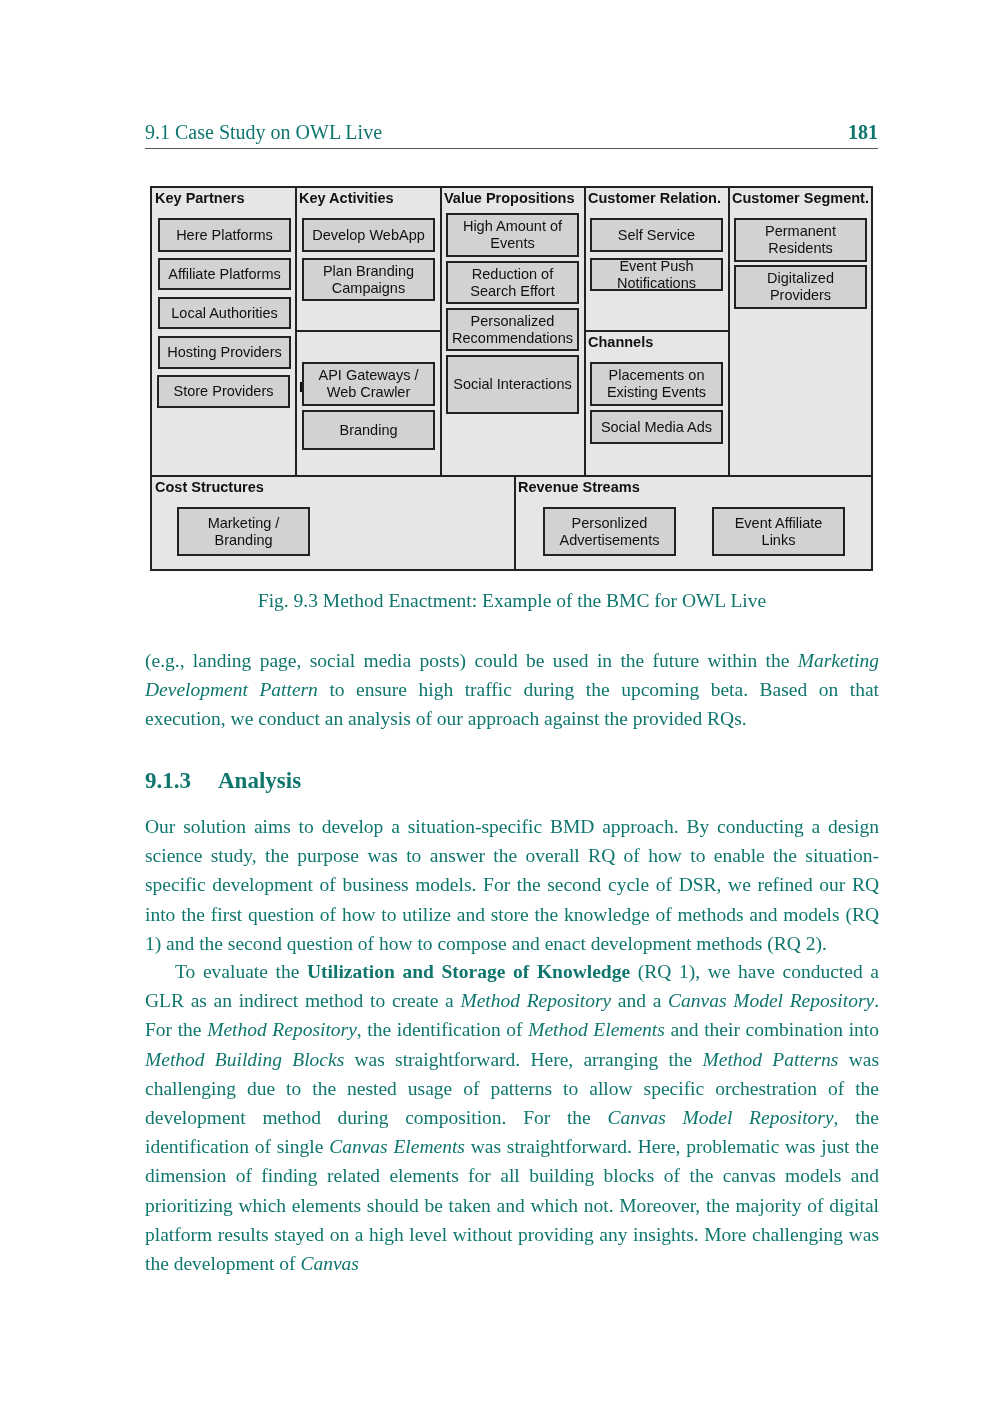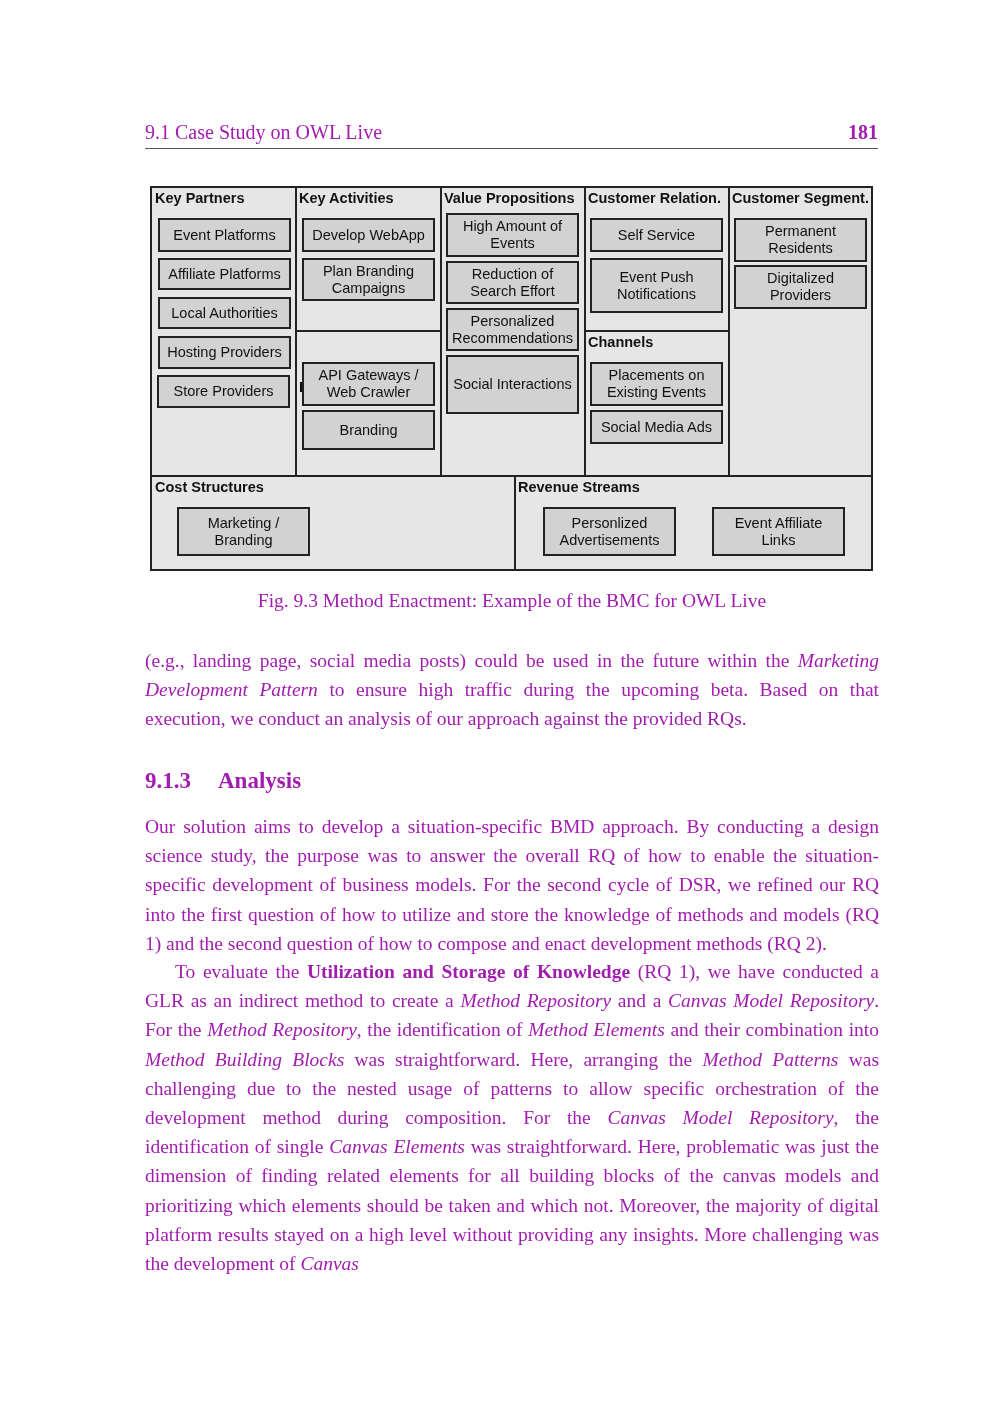--- a/index.html
+++ b/index.html
@@ -1,17 +1,17 @@
 <!DOCTYPE html>
 <html><head>
 <meta charset="utf-8">
 <style>
   html, body { margin: 0; padding: 0; background: #ffffff; }
   body { width: 1000px; height: 1414px; position: relative; overflow: hidden; }
-  .serif { font-family: "Liberation Serif", "DejaVu Serif", serif; color: #a21caf; }
+  .serif { font-family: "Liberation Serif", "DejaVu Serif", serif; color: #0f766e; }
   .sans { font-family: "Liberation Sans", "DejaVu Sans", sans-serif; color: #111; }
 
   .running-head { position: absolute; left: 145px; top: 121px; width: 733px; height: 27px; border-bottom: 1px solid #555; }
   .running-head .left { position: absolute; left: 0; top: 0; font-size: 20px; }
   .running-head .right { position: absolute; right: 0; top: 0; font-size: 20px; font-weight: bold; }
 
   .canvas { position: absolute; left: 150px; top: 186px; width: 723px; height: 385px; background: #e6e6e6; border: 2px solid #222; box-sizing: border-box; }
   .vline { position: absolute; width: 2px; background: #222; }
   .hline { position: absolute; height: 2px; background: #222; }
   .block-title { position: absolute; font-size: 14.5px; font-weight: bold; white-space: nowrap; }
@@ -40,21 +40,21 @@
   <div class="vline" style="left:143px; top:0; height:287px;"></div>
   <div class="vline" style="left:288px; top:0; height:287px;"></div>
   <div class="vline" style="left:432px; top:0; height:287px;"></div>
   <div class="vline" style="left:576px; top:0; height:287px;"></div>
   <div class="hline" style="left:0; top:287px; width:720px;"></div>
   <div class="hline" style="left:143px; top:142px; width:147px;"></div>
   <div class="hline" style="left:432px; top:142px; width:146px;"></div>
   <div class="vline" style="left:362px; top:287px; height:95px;"></div>
 
   <div class="block-title" style="left:3px; top:2px;">Key Partners</div>
-  <div class="item" style="left:6px; top:30px; width:133px; height:34px;">Event Platforms</div>
+  <div class="item" style="left:6px; top:30px; width:133px; height:34px;">Here Platforms</div>
   <div class="item" style="left:6px; top:70px; width:133px; height:32px;">Affiliate Platforms</div>
   <div class="item" style="left:6px; top:109px; width:133px; height:32px;">Local Authorities</div>
   <div class="item" style="left:6px; top:148px; width:133px; height:33px;">Hosting Providers</div>
   <div class="item" style="left:5px; top:187px; width:133px; height:33px;">Store Providers</div>
 
   <div class="block-title" style="left:147px; top:2px;">Key Activities</div>
   <div class="item" style="left:150px; top:30px; width:133px; height:34px;">Develop WebApp</div>
   <div class="item" style="left:150px; top:70px; width:133px; height:43px;text-align:center;">Plan Branding Campaigns</div>
 
   <div class="block-title" style="left:147px; top:154px;margin-top:37px;">Key Resources</div>
@@ -62,21 +62,21 @@
   <div class="item" style="left:150px; top:222px; width:133px; height:40px;">Branding</div>
 
   <div class="block-title" style="left:292px; top:2px;">Value Propositions</div>
   <div class="item" style="left:294px; top:25px; width:133px; height:44px;">High Amount of Events</div>
   <div class="item" style="left:294px; top:73px; width:133px; height:43px;">Reduction of Search Effort</div>
   <div class="item" style="left:294px; top:120px; width:133px; height:43px;">Personalized Recommendations</div>
   <div class="item" style="left:294px; top:167px; width:133px; height:59px;">Social Interactions</div>
 
   <div class="block-title" style="left:436px; top:2px;">Customer Relation.</div>
   <div class="item" style="left:438px; top:30px; width:133px; height:34px;">Self Service</div>
-  <div class="item" style="left:438px; top:70px; width:133px; height:55px;text-align:center;">Event Push Notifications</div>
+  <div class="item" style="left:438px; top:70px; width:133px; height:33px;text-align:center;">Event Push Notifications</div>
 
   <div class="block-title" style="left:436px; top:146px;">Channels</div>
   <div class="item" style="left:438px; top:174px; width:133px; height:44px;">Placements on Existing Events</div>
   <div class="item" style="left:438px; top:222px; width:133px; height:34px;">Social Media Ads</div>
 
   <div class="block-title" style="left:580px; top:2px;">Customer Segment.</div>
   <div class="item" style="left:582px; top:30px; width:133px; height:44px;">Permanent Residents</div>
   <div class="item" style="left:582px; top:77px; width:133px; height:44px;">Digitalized Providers</div>
 
   <div class="block-title" style="left:3px; top:291px;">Cost Structures</div>

